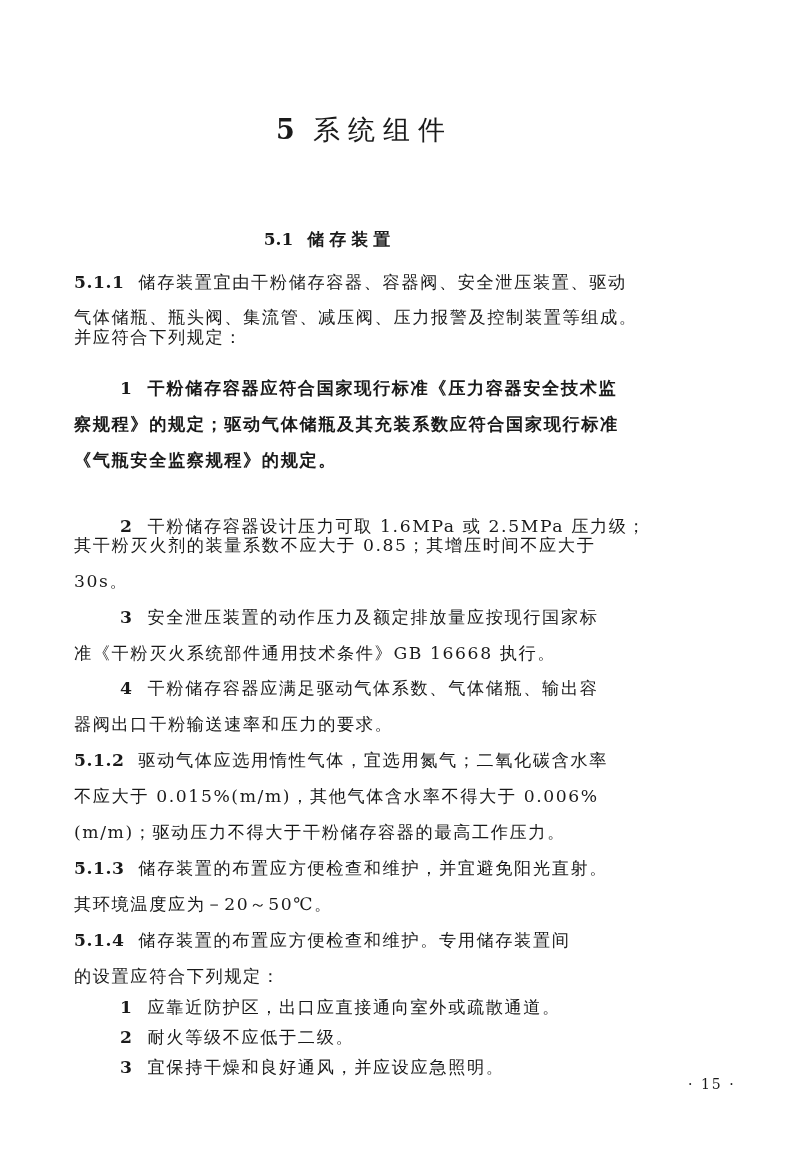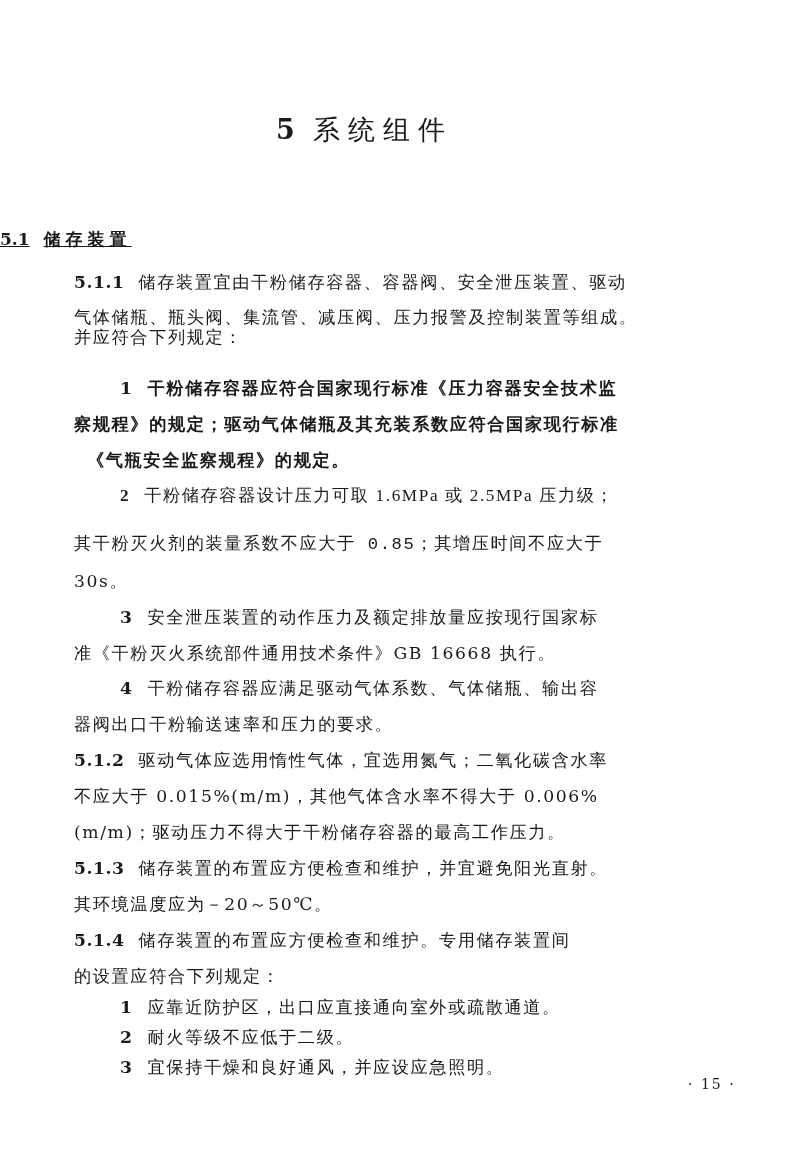--- a/index.html
+++ b/index.html
@@ -2,22 +2,22 @@
 <html><head>
 <meta charset="utf-8">
 <style>
   html, body { margin:0; padding:0; background:#ffffff; }
   body { width:800px; height:1163px; position:relative; overflow:hidden;
          font-family: "DejaVu Serif", "Liberation Serif", serif; color:#1a1a1a; }
   .page { position:absolute; left:0; top:0; width:800px; height:1163px; }
   .chapter-title { position:absolute; top:112px; left:0; width:729px; text-align:center;
          font-size:27px; letter-spacing:8px; font-weight:normal; }
   .chapter-title .num { font-weight:bold; margin-right:18px; letter-spacing:0; }
-  .section-title { position:absolute; top:228px; left:0; width:659px; 
-         font-size:17px; font-weight:bold; letter-spacing:5px;text-decoration:underline; }
+  .section-title { position:absolute; top:228px; left:0; width:659px; text-align:center;
+         font-size:17px; font-weight:bold; letter-spacing:5px; }
   .section-title .num { letter-spacing:0; margin-right:14px; }
   .line { position:absolute; left:74px; width:652px; font-size:17.2px; white-space:nowrap;
           letter-spacing:1.6px; line-height:24px; }
   .indent { left:120px; }
   .b { font-weight:bold; }
   .clause { font-weight:bold; letter-spacing:0.5px; margin-right:14px; }
   .item { font-weight:bold; margin-right:14px; }
   .page-number { position:absolute; top:1048px; left:688px; font-size:14px; letter-spacing:2px;margin-top:28px; }
 </style>
 </head>
@@ -30,23 +30,23 @@
   <div class="section-title">
     <span class="num">5.1</span><span>储存装置</span>
   </div>
 
   <div id="body-lines">
       <div class="line" style="top: 270px;"><span class="clause">5.1.1</span><span>储存装置宜由干粉储存容器、容器阀、安全泄压装置、驱动</span></div>
       <div class="line" style="top: 305px;"><span>气体储瓶、瓶头阀、集流管、减压阀、压力报警及控制装置等组成。</span></div>
       <div class="line" style="top: 325px;"><span>并应符合下列规定：</span></div>
       <div class="line indent b" style="top: 376px;"><span class="item">1</span><span>干粉储存容器应符合国家现行标准《压力容器安全技术监</span></div>
       <div class="line b" style="top: 412px;"><span>察规程》的规定；驱动气体储瓶及其充装系数应符合国家现行标准</span></div>
-      <div class="line b" style="top: 448px; margin-left: 13px;"><span>《气瓶安全监察规程》的规定。</span></div>
-      <div class="line indent" style="top: 484px; font-family: Liberation Serif, serif;"><span class="item">2</span><span>干粉储存容器设计压力可取 1.6MPa 或 2.5MPa 压力级；</span></div>
-      <div class="line" style="top: 533px; font-family: Liberation Mono, monospace;"><span>其干粉灭火剂的装量系数不应大于 0.85；其增压时间不应大于</span></div>
+      <div class="line b" style="top: 448px;"><span>《气瓶安全监察规程》的规定。</span></div>
+      <div class="line indent" style="top: 514px;"><span class="item">2</span><span>干粉储存容器设计压力可取 1.6MPa 或 2.5MPa 压力级；</span></div>
+      <div class="line" style="top: 533px;"><span>其干粉灭火剂的装量系数不应大于 0.85；其增压时间不应大于</span></div>
       <div class="line" style="top: 569px;"><span>30s。</span></div>
       <div class="line indent" style="top: 605px;"><span class="item">3</span><span>安全泄压装置的动作压力及额定排放量应按现行国家标</span></div>
       <div class="line" style="top: 641px;"><span>准《干粉灭火系统部件通用技术条件》GB 16668 执行。</span></div>
       <div class="line indent" style="top: 676px;"><span class="item">4</span><span>干粉储存容器应满足驱动气体系数、气体储瓶、输出容</span></div>
       <div class="line" style="top: 712px;"><span>器阀出口干粉输送速率和压力的要求。</span></div>
       <div class="line" style="top: 748px;"><span class="clause">5.1.2</span><span>驱动气体应选用惰性气体，宜选用氮气；二氧化碳含水率</span></div>
       <div class="line" style="top: 784px;"><span>不应大于 0.015%(m/m)，其他气体含水率不得大于 0.006%</span></div>
       <div class="line" style="top: 820px;"><span>(m/m)；驱动压力不得大于干粉储存容器的最高工作压力。</span></div>
       <div class="line" style="top: 856px;"><span class="clause">5.1.3</span><span>储存装置的布置应方便检查和维护，并宜避免阳光直射。</span></div>
       <div class="line" style="top: 892px;"><span>其环境温度应为－20～50℃。</span></div>

